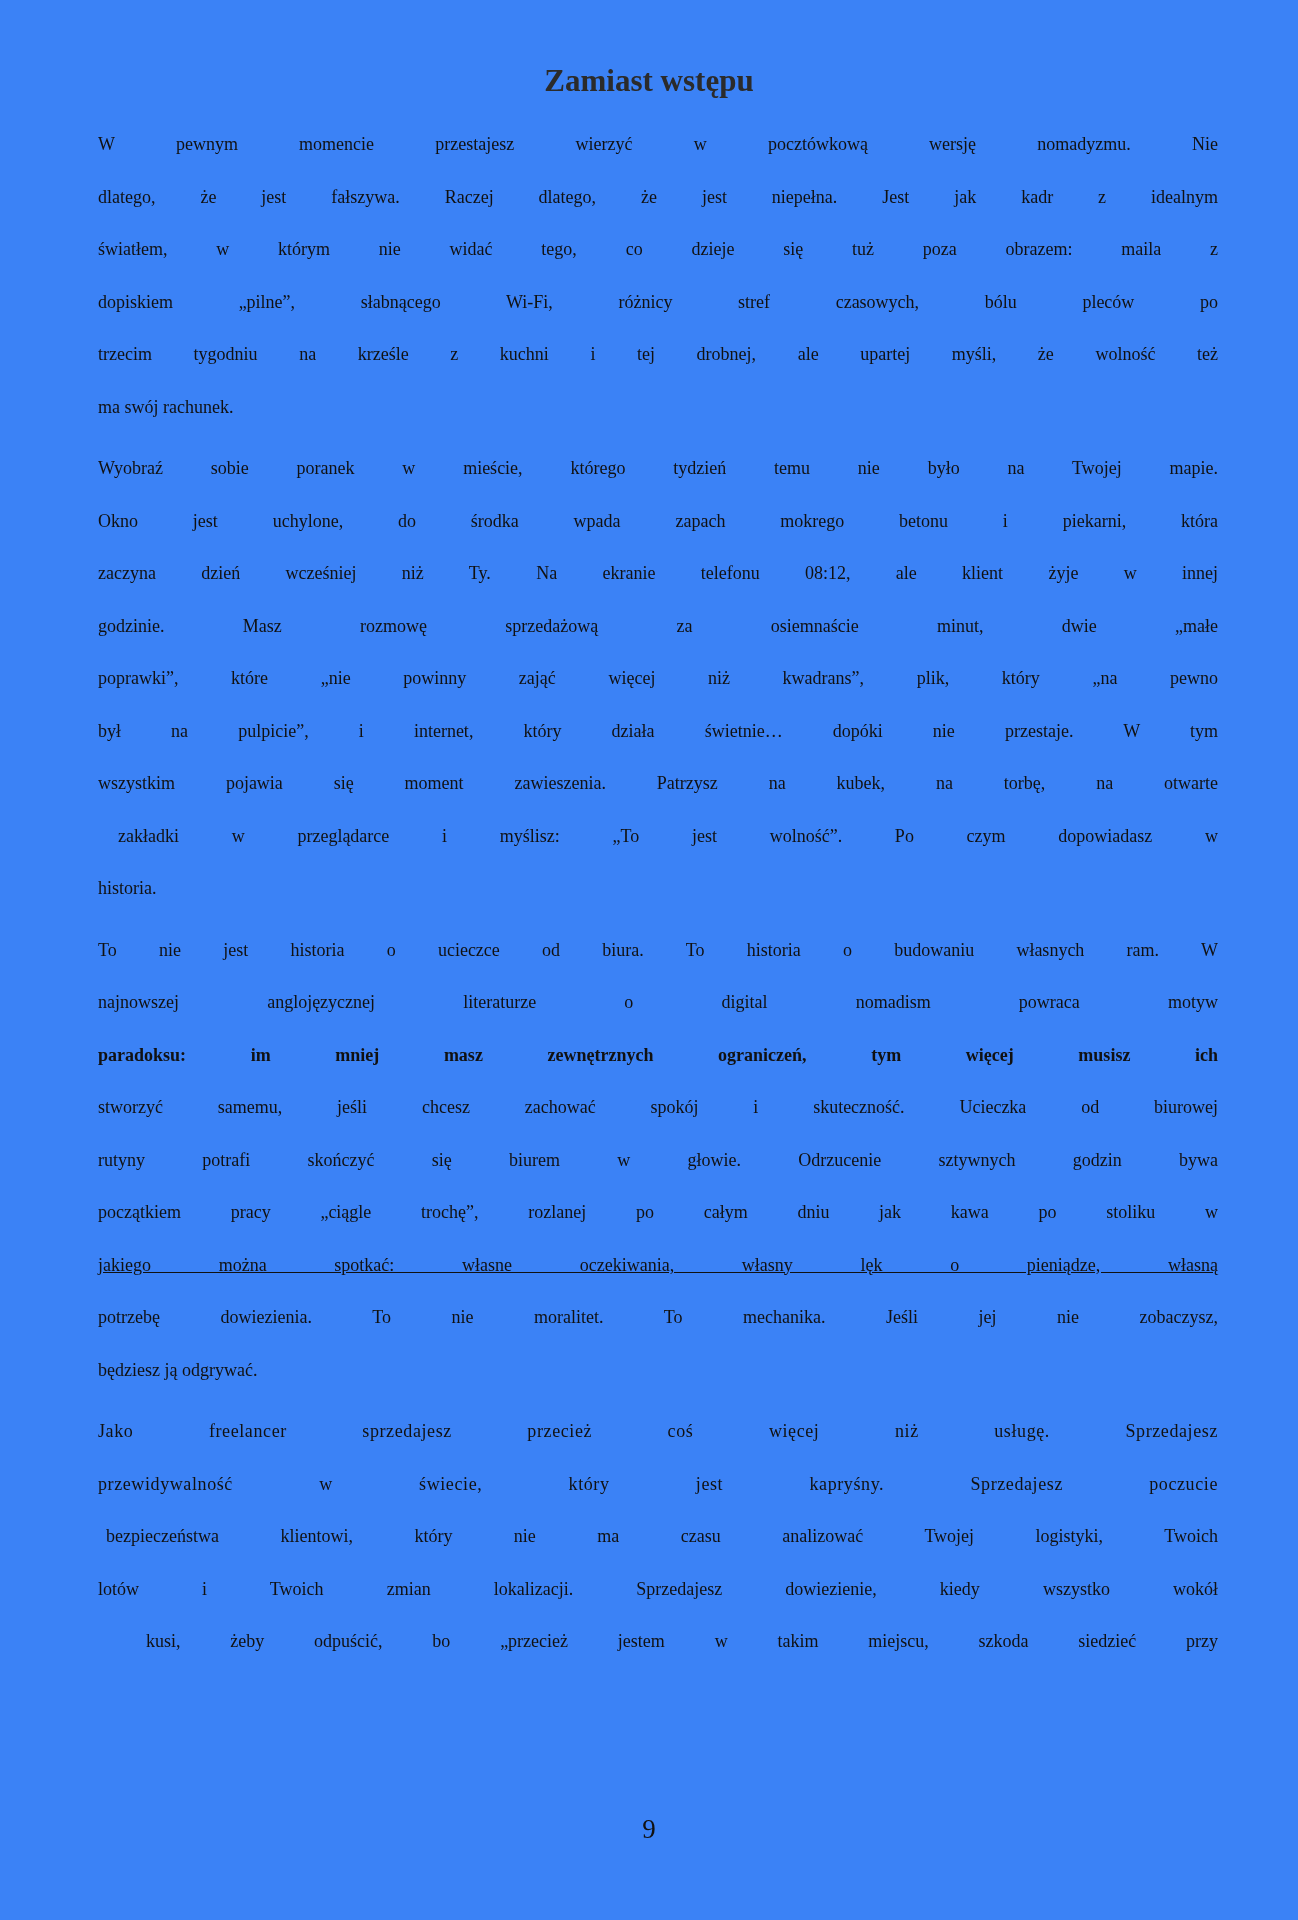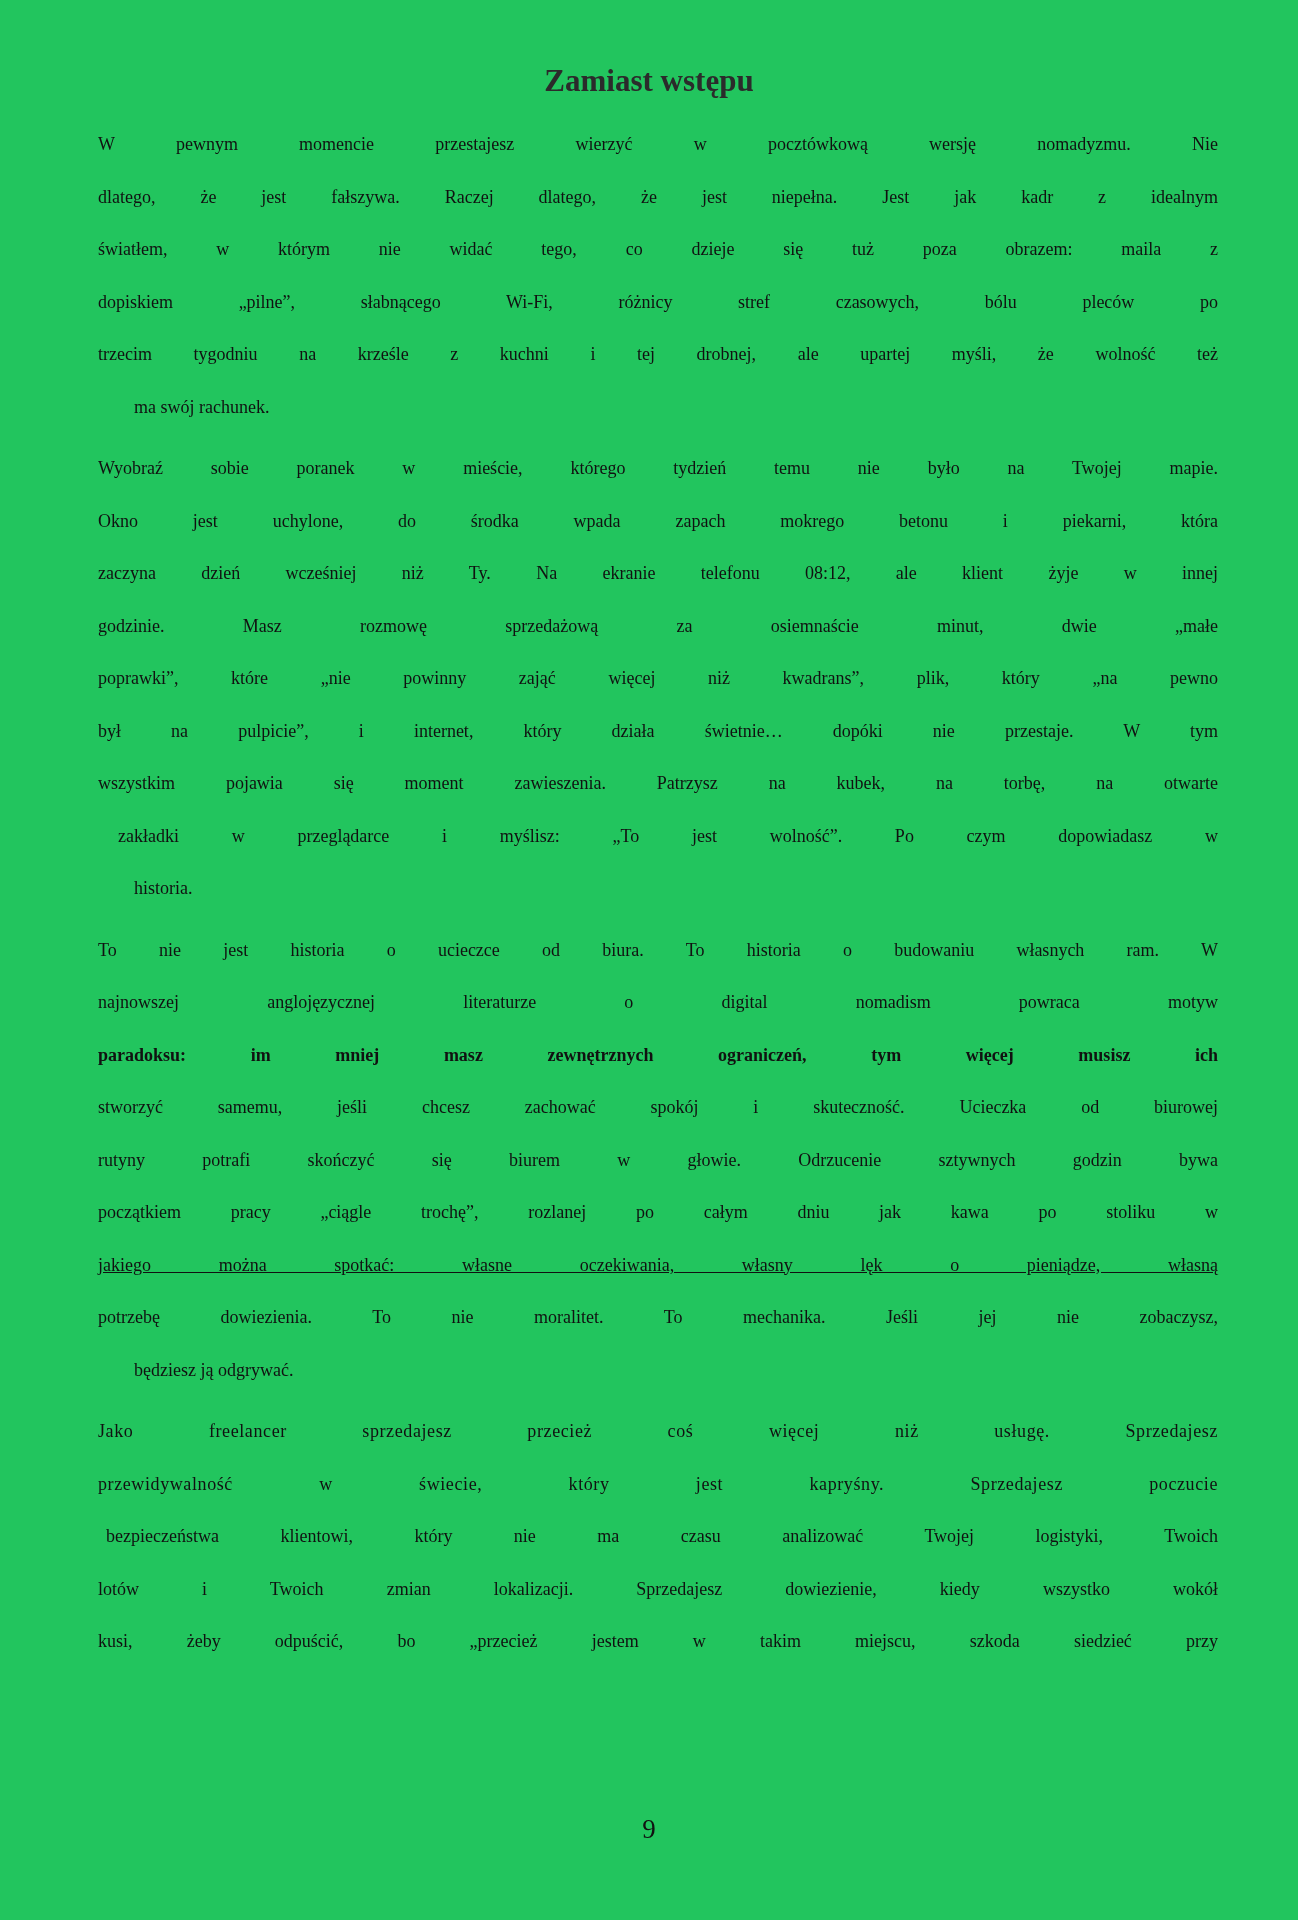--- a/index.html
+++ b/index.html
@@ -13,21 +13,21 @@
     position: relative;
     overflow: hidden;
     font-family: "Liberation Serif", "DejaVu Serif", serif;
     color: #111111;
   }
   .page {
     position: absolute;
     left: 0; top: 0;
     width: 1298px;
     height: 1920px;
-    background: #22c55e;
+    background: #3b82f6;
   }
   .title {
     position: absolute;
     left: 0;
     width: 1298px;
     top: 62px;
     text-align: center;
     font-weight: bold;
     font-size: 31px;
     line-height: 38px;
@@ -49,21 +49,20 @@
     line-height: 52.5px;
     height: 52.5px;
     text-align: justify;
     text-align-last: justify;
     white-space: nowrap;
     overflow: visible;
   }
   .line.last {
     text-align: center;
     text-align-last: left;
-    margin-left: 36px;
   }
   .line.wide {
     letter-spacing: 0.6px;
   }
   .page-number {
     position: absolute;
     left: 0;
     width: 1298px;
     top: 1812px;
     text-align: center;
@@ -112,20 +111,20 @@
       <span class="line" style="white-space: normal; text-decoration: underline;">jakiego można spotkać: własne oczekiwania, własny lęk o pieniądze, własną</span>
       <span class="line" style="white-space: normal;">potrzebę dowiezienia. To nie moralitet. To mechanika. Jeśli jej nie zobaczysz,</span>
       <span class="line last">będziesz ją odgrywać.</span>
     </p>
 
     <p class="paragraph">
       <span class="line wide" style="white-space: normal;">Jako freelancer sprzedajesz przecież coś więcej niż usługę. Sprzedajesz</span>
       <span class="line wide" style="white-space: normal;">przewidywalność w świecie, który jest kapryśny. Sprzedajesz poczucie</span>
       <span class="line" style="white-space: normal; margin-left: 8px;">bezpieczeństwa klientowi, który nie ma czasu analizować Twojej logistyki, Twoich</span>
       <span class="line" style="white-space: normal;">lotów i Twoich zmian lokalizacji. Sprzedajesz dowiezienie, kiedy wszystko wokół</span>
-      <span class="line" style="white-space: normal;">kusi, żeby odpuścić, bo „przecież jestem w takim miejscu, szkoda siedzieć przy</span>
+      <span class="line" style="white-space: normal; margin-left: 48px;">kusi, żeby odpuścić, bo „przecież jestem w takim miejscu, szkoda siedzieć przy</span>
     </p>
 
   </div>
 
   <div class="page-number">9</div>
 
 </div>
 
 </body></html>

